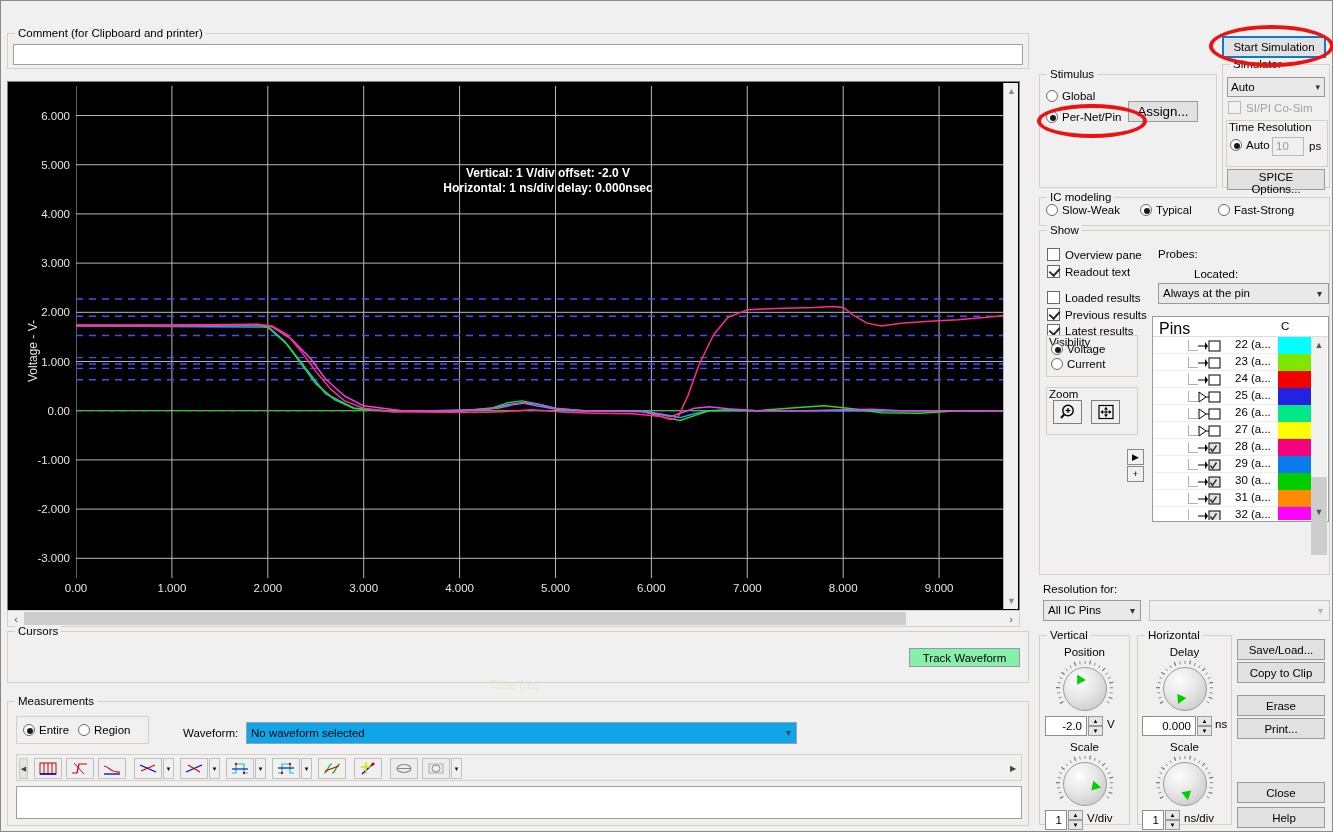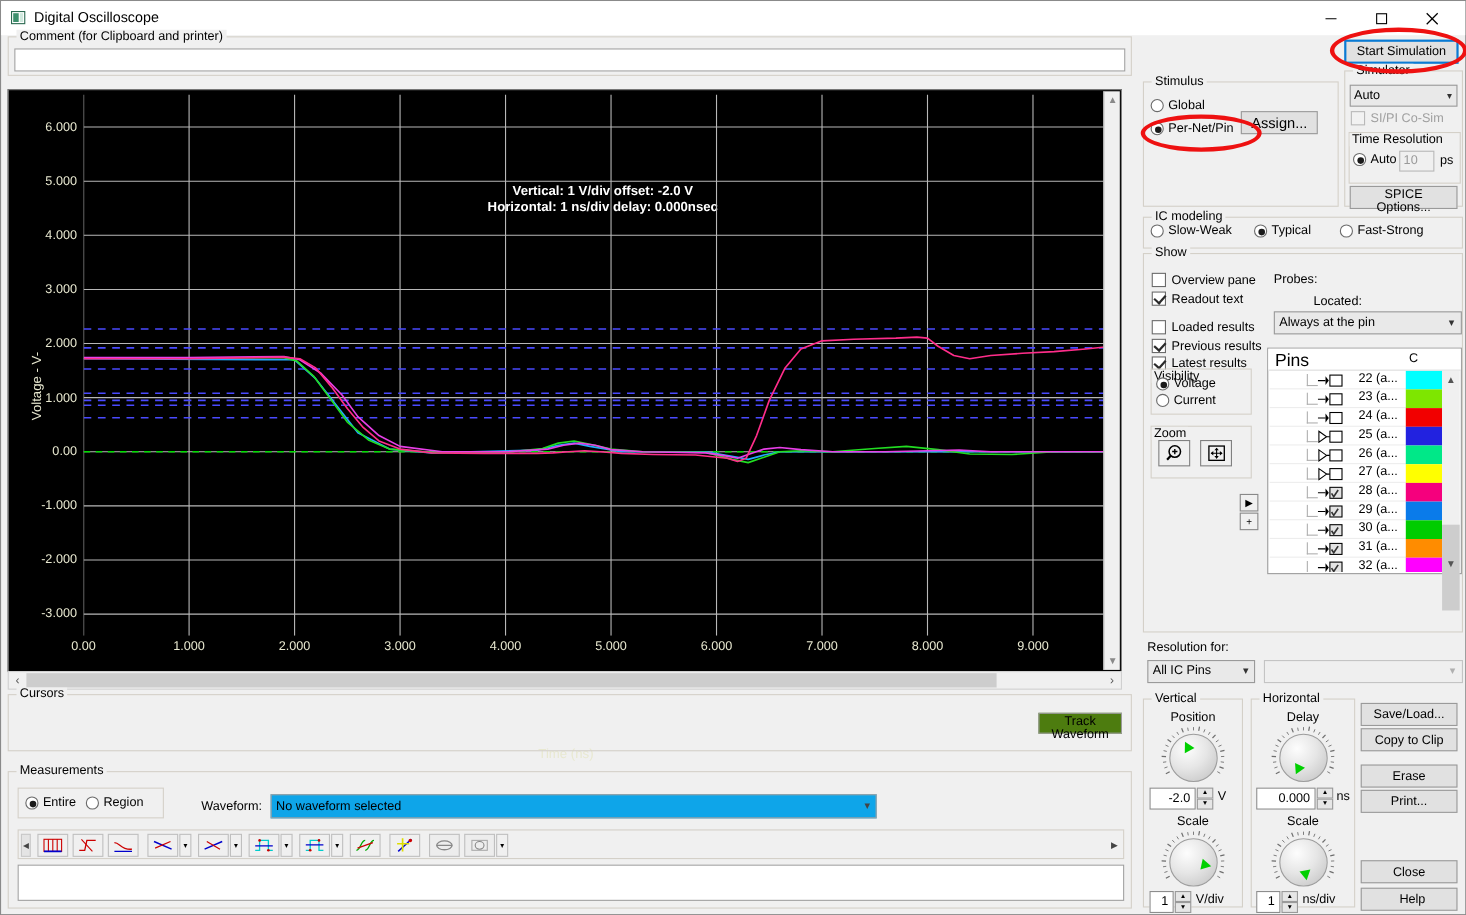--- a/index.html
+++ b/index.html
@@ -43,21 +43,21 @@
   #ylabel { position:absolute; left:18px; top:300px; color:#e8e8d0; font-size:12px; transform:rotate(-90deg); transform-origin:left top; white-space:nowrap;}
   #xlabel { position:absolute; color:#e8e8d0; font-size:12px; left:0; width:1013px; text-align:center; top:596px;}
   #scope-vscroll { position:absolute; right:1px; top:1px; width:15px; height:526px; background:#f0f0f0; border-left:1px solid #b5b5b5;}
   .sb-arrow { width:15px; height:16px; display:flex; align-items:center; justify-content:center; color:#8a8a8a; font-size:9px;}
   #hscroll { position:absolute; left:6px; top:609px; width:1013px; height:17px; background:#f0f0f0; border:1px solid #d0d0d0;}
   #hscroll .thumb { position:absolute; left:16px; top:1px; width:882px; height:13px; background:#cdcdcd;}
   .hs-arrow { position:absolute; top:0; width:16px; height:15px; display:flex; align-items:center; justify-content:center; font-size:11px; color:#555;}
 
   
   #cursors-group { left:6px; top:630px; width:1022px; height:52px; }
-  #track-waveform { position:absolute; right:8px; top:16px; width:76px; height:19px; background:#4d7c0f; border:1px solid #9a9a9a; font-size:11.5px; }
+  #track-waveform { position:absolute; right:8px; top:16px; width:111px; height:19px; background:#86efac; border:1px solid #9a9a9a; font-size:11.5px; }
   #meas-group { left:6px; top:700px; width:1022px; height:125px; }
   #meas-radios { position:absolute; left:8px; top:14px; width:133px; height:28px; border:1px solid #d4d0c8;}
   #wf-label { position:absolute; left:175px; top:25px;}
   #wf-select { position:absolute; left:238px; top:20px; width:551px; height:22px; background:#0ea5e9; border:1px solid #a0a0a0; padding-left:4px; line-height:20px; font-size:11.5px;}
   #wf-select .arr { position:absolute; right:5px; top:0; line-height:20px; color:#444; font-size:10px;}
   #meas-toolbar { position:absolute; left:8px; top:52px; width:1006px; height:27px; background:#f0f0f0; border:1px solid #d4d0c8;}
   #meas-output { position:absolute; left:8px; top:84px; width:1006px; height:33px; background:#fff; border:1px solid #a0a0a0;}
   .tb-btn { position:absolute; top:3px; width:28px; height:21px; background:#f0f0f0; border:1px solid #bfbfbf; display:flex; align-items:center; justify-content:center;}
   .tb-split { position:absolute; top:3px; width:11px; height:21px; background:#f0f0f0; border:1px solid #bfbfbf; display:flex; align-items:center; justify-content:center; font-size:7px;}
   .tb-grip { position:absolute; left:2px; top:3px; width:9px; height:21px; background:#e4e4e4; border:1px solid #c8c8c8; display:flex; align-items:center; justify-content:center; font-size:7px; color:#444;}
@@ -130,43 +130,20 @@
   .check.on .cb::after { content:""; position:absolute; left:3px; top:0px; width:5px; height:8px; border:solid #2a2a2a; border-width:0 2px 2px 0; transform:rotate(42deg);}
   .check.dis { color:#a0a0a0;} .check.dis .cb { border-color:#b9b9b9; background:#f2f2f2;}
   .lbl-plain { position:absolute; font-size:11.5px;}
   .ellipse { position:absolute; border:4px solid #ee1111; border-radius:50%; pointer-events:none;}
 </style>
 </head>
 <body>
 
 <div class="window">
 
-  <div class="titlebar">
-    <div class="title-ico">
-        <i></i>
-        <i class="b"></i>
-      </div>
-    <div class="title-text">Digital Oscilloscope</div>
-    <div class="winbtn" id="btn-min">
-      <svg width="12" height="12">
-          <line x1="1" y1="6" x2="11" y2="6" stroke="#000" stroke-width="1"></line>
-        </svg>
-    </div>
-    <div class="winbtn" id="btn-max">
-      <svg width="12" height="12">
-          <rect x="1.5" y="1.5" width="9" height="9" fill="none" stroke="#000" stroke-width="1"></rect>
-        </svg>
-    </div>
-    <div class="winbtn" id="btn-close">
-      <svg width="12" height="12">
-          <line x1="1" y1="1" x2="11" y2="11" stroke="#000" stroke-width="1.1"></line>
-          <line x1="11" y1="1" x2="1" y2="11" stroke="#000" stroke-width="1.1"></line>
-        </svg>
-    </div>
-  </div>
 
   <div class="grp" id="comment-group">
     <span class="lg">Comment (for Clipboard and printer)</span>
     <input id="comment-input" type="text" value="" style="">
   </div>
 
   <div id="scope">
     <div class="readout" id="readout1">Vertical: 1  V/div  offset: -2.0 V</div>
     <div class="readout" id="readout2">Horizontal: 1 ns/div  delay: 0.000nsec</div>
     <div id="ylabel">Voltage  - V-</div>

